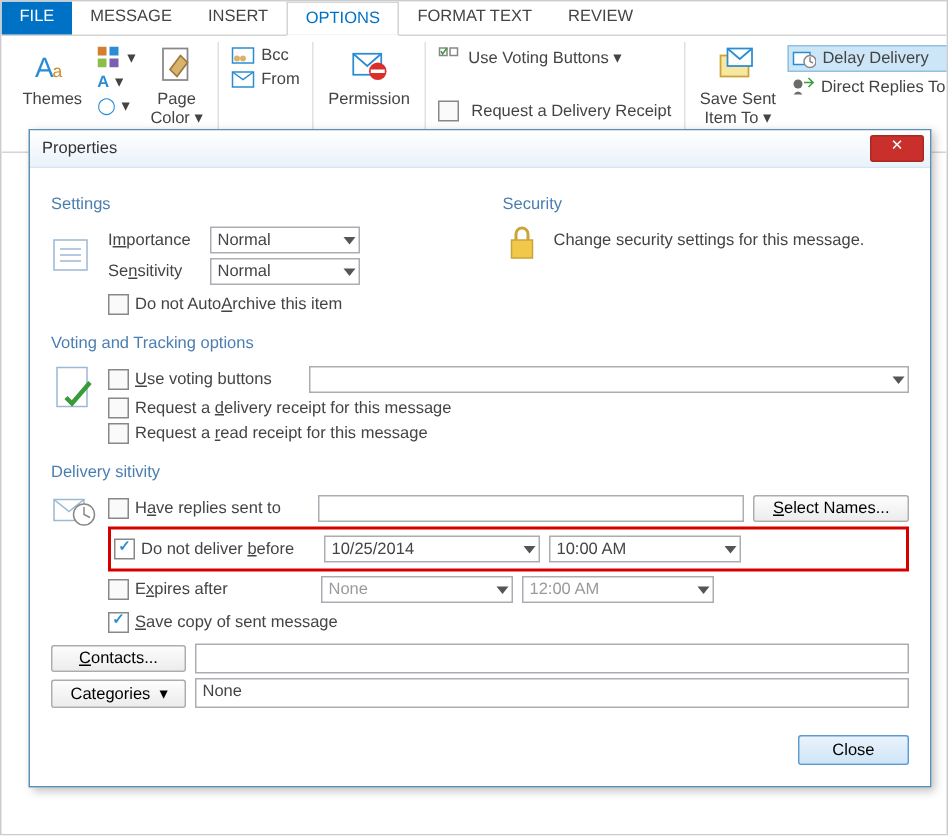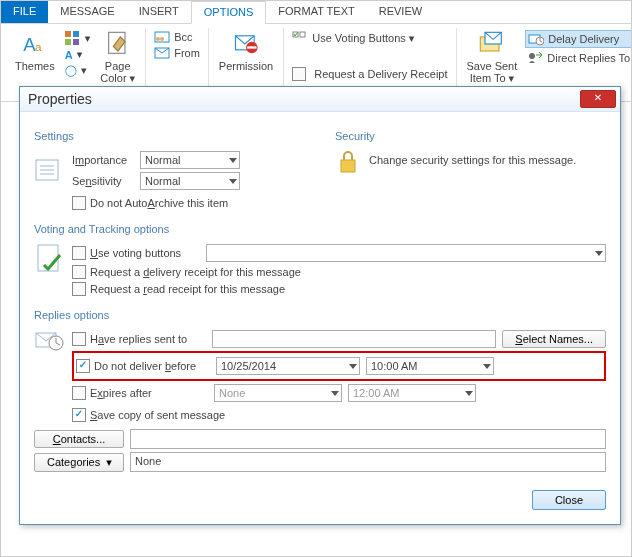--- a/index.html
+++ b/index.html
@@ -14,21 +14,21 @@
 .group-row{display:flex;gap:4px;align-items:flex-start;flex:1}
 .btn-big{display:flex;flex-direction:column;align-items:center;gap:2px;padding:2px 4px;cursor:pointer}
 .btn-sm{display:flex;align-items:center;gap:4px;padding:1px 2px;cursor:pointer;white-space:nowrap}
 .btn-sm.hi{background:#cde6f7;border:1px solid #92c0e0}
 .ico{display:inline-block}
 .chk{width:12px;height:12px;border:1px solid #888;display:inline-block;vertical-align:middle;margin-right:4px;background:#fafafa}
 .chk.on{background:#fff}
 .chk.on::after{content:"✓";color:#2a8dd4;font-size:10px;line-height:10px;display:block;text-align:center;font-weight:bold}
 .dialog{position:absolute;left:18px;top:85px;width:600px;background:#fff;border:1px solid #5e90b4;box-shadow:2px 2px 6px rgba(0,0,0,.25)}
 .titlebar{background:linear-gradient(#fff,#e9f2fb);display:flex;align-items:center;padding:3px 4px 3px 8px;border-bottom:1px solid #d6e5f3}
-.titlebar .t{flex:1;font-size:14px;color:#333}
+.titlebar .t{flex:1;font-size:11px;color:#333}
 .closex{width:34px;height:16px;background:#c9302c;border:1px solid #a82823;border-radius:2px;color:#fff;text-align:center;line-height:14px;font-size:10px;cursor:pointer}
 .body{padding:8px 14px 14px}
 .fs{position:relative;margin-top:10px}
 .fs .legend{color:#4b7eb0;position:relative;top:0;background:#fff;padding-right:6px;display:inline-block}
 .fs .line{position:absolute;left:0;right:0;top:7px;height:1px;background:#d8d8d8;z-index:-1}
 .row{display:flex;align-items:center;margin:3px 0}
 .lbl{white-space:nowrap}
 .sel,.inp{border:1px solid #abadb3;background:#fff;height:18px;box-sizing:border-box;font:inherit;padding:1px 3px}
 .dd{display:flex;align-items:center;justify-content:space-between;padding:0 2px 0 4px}
 .dd .tri{width:0;height:0;border-left:4px solid transparent;border-right:4px solid transparent;border-top:5px solid #555;margin-left:4px}
@@ -247,21 +247,21 @@
               </div>
           <div class="row">
                 <span class="chk"></span>
                 <span>Request a <span class="und">r</span>ead receipt for this message</span>
               </div>
         </div>
       </div>
     </div>
 
     <div class="fs">
-      <div class="line"></div><span class="legend">Replies options</span>
+      <div class="line"></div><span class="legend">Delivery sitivity</span>
       <div class="row" style="margin-top:6px;align-items:flex-start">
         <svg width="32" height="26" style="margin-right:6px">
               <rect x="2" y="6" width="20" height="14" fill="#fff" stroke="#9cb8d4"></rect>
               <path d="M2 6 L12 14 L22 6" stroke="#9cb8d4" fill="none"></path>
               <circle cx="22" cy="16" r="7" fill="#fff" stroke="#888"></circle>
               <path d="M22 11 L22 16 L26 18" stroke="#888" fill="none"></path>
             </svg>
         <div style="flex:1">
           <div class="row">
                 <span class="chk"></span>

